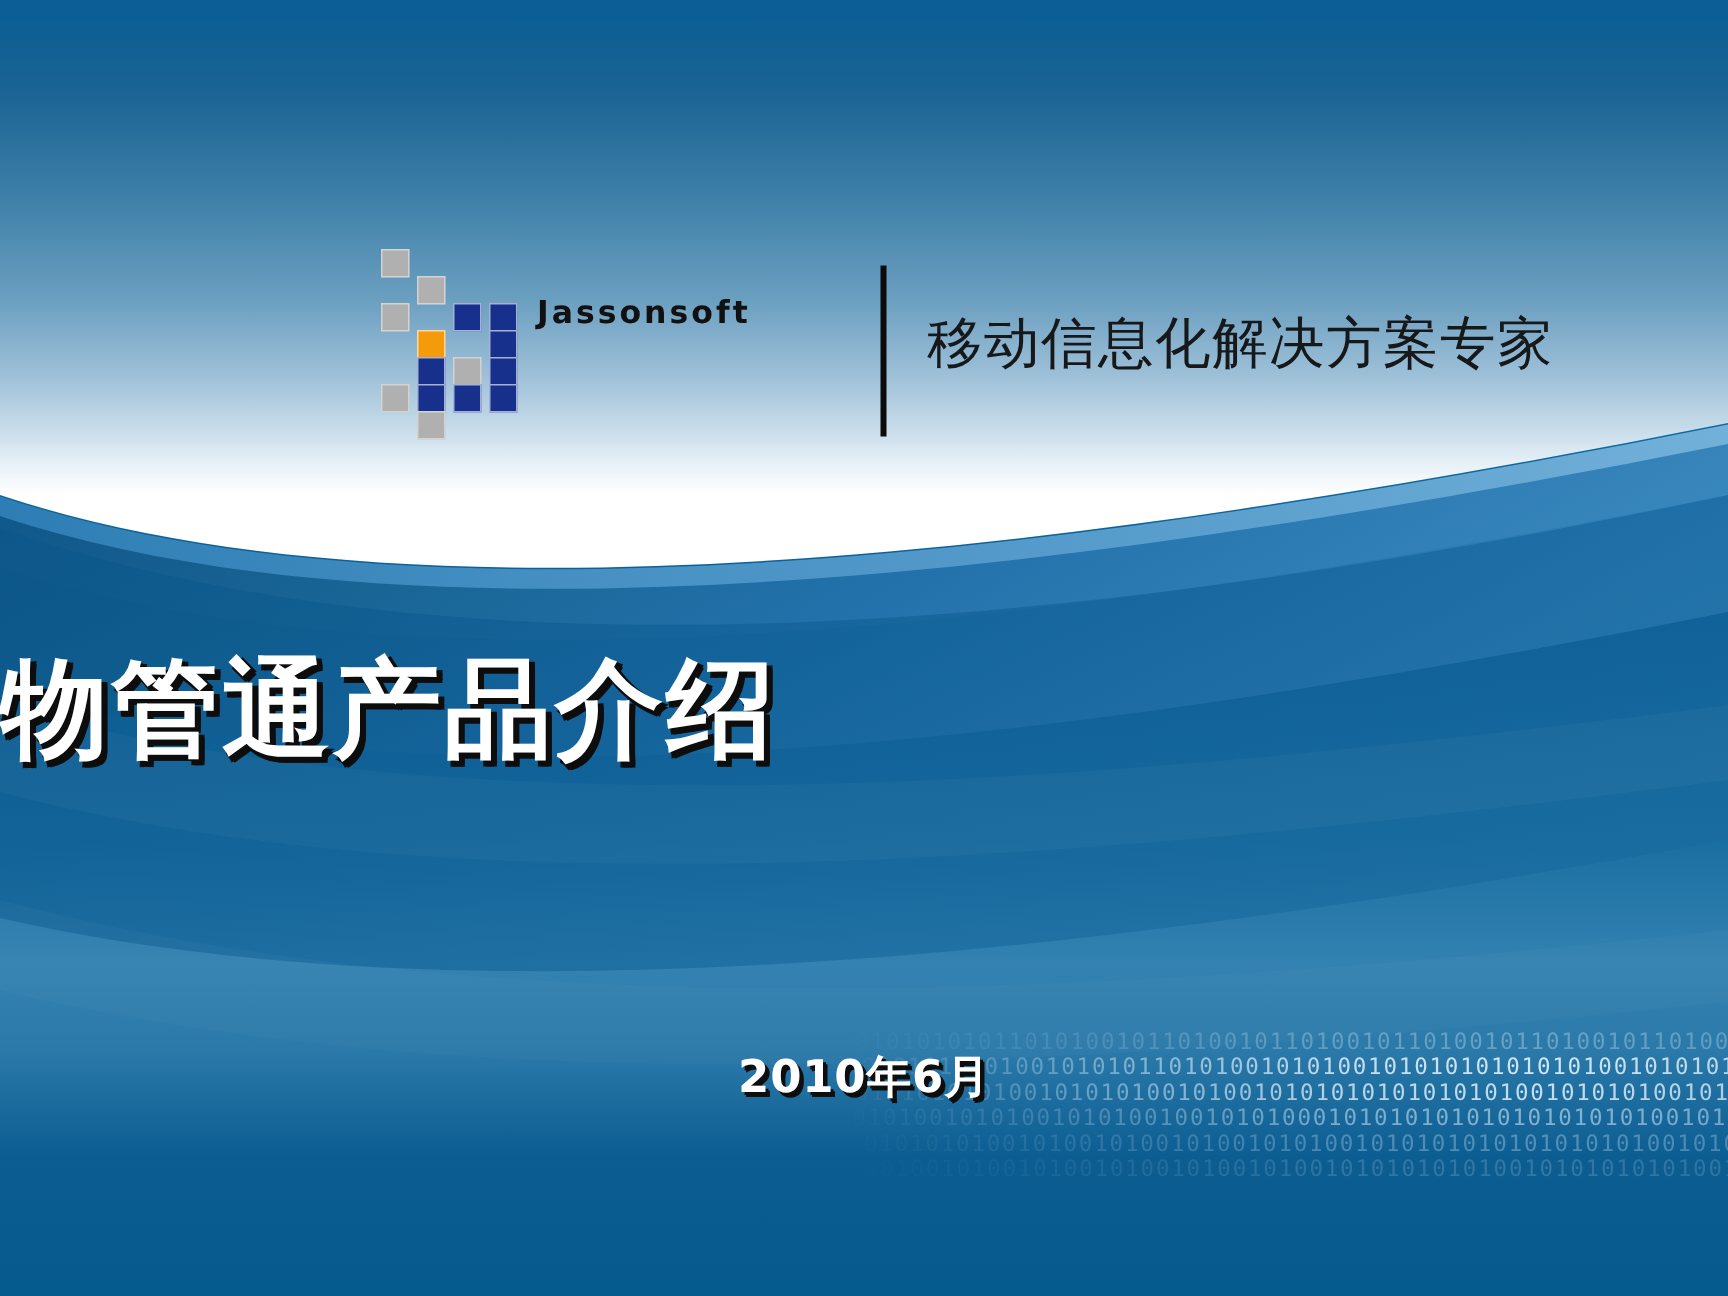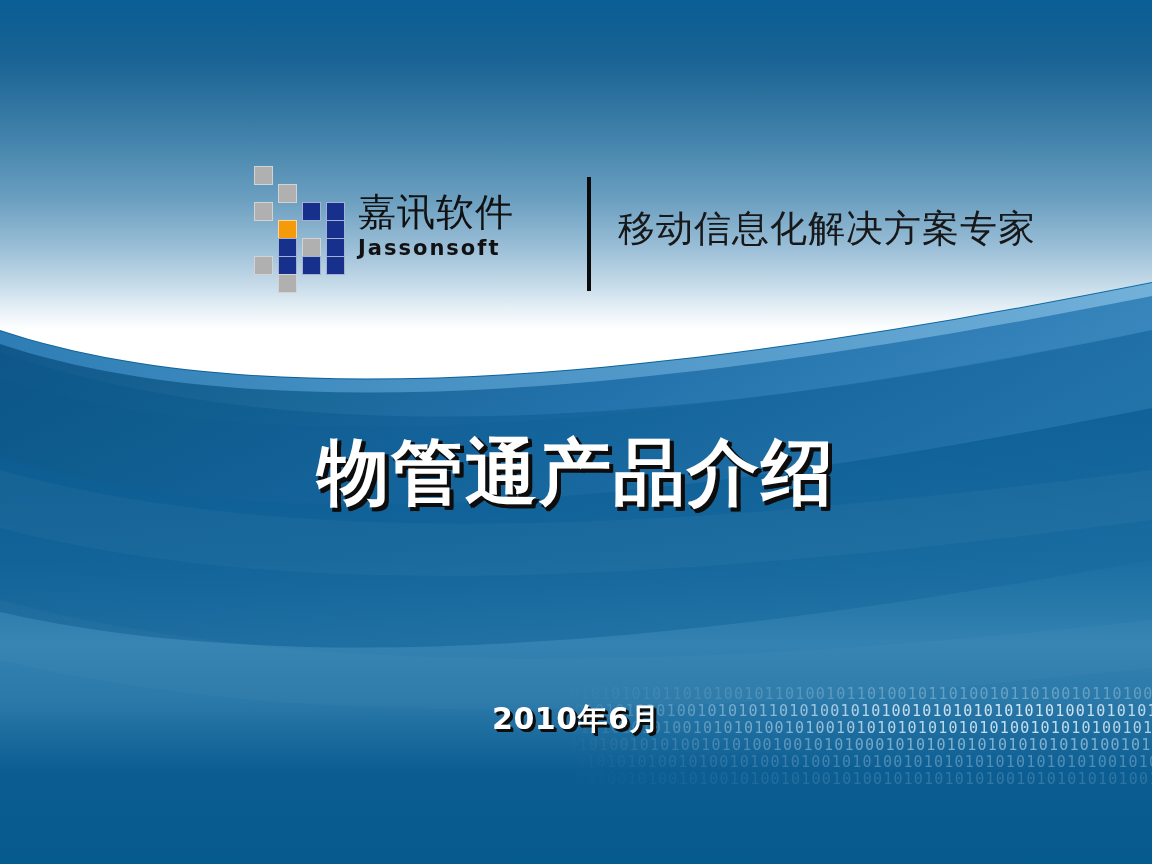--- a/index.html
+++ b/index.html
@@ -150,21 +150,20 @@
     letter-spacing: 1px;
     white-space: nowrap;
   }
 
   
   .main-title {
     position: absolute;
     left: 0;
     top: 428px;
     width: 1152px;
-    text-align: center;
     font-family: "DejaVu Sans", "Liberation Sans", sans-serif;
     font-size: 72px;
     line-height: 88px;
     font-weight: 700;
     color: #ffffff;
     letter-spacing: 2px;
     text-shadow:
        3px 3px 0 #0d0d0d,
        4px 4px 0 #0d0d0d,
        2px 4px 0 #0d0d0d,
@@ -264,21 +263,20 @@
         <div class="sq navy" style="left: 24px; top: 72px;"></div>
         <div class="sq gray" style="left: 48px; top: 72px;"></div>
         <div class="sq navy" style="left: 72px; top: 72px;"></div>
         <div class="sq gray" style="left: 0px; top: 90px;"></div>
         <div class="sq navy" style="left: 24px; top: 90px;"></div>
         <div class="sq navy" style="left: 48px; top: 90px;"></div>
         <div class="sq navy" style="left: 72px; top: 90px;"></div>
         <div class="sq gray" style="left: 24px; top: 108px;"></div>
       </div>
     <div class="wordmark">
-      <div class="wm-cn">嘉讯软件</div>
       <div class="wm-en">Jassonsoft</div>
     </div>
   </div>
 
   <div class="divider"></div>
 
   <div class="tagline">移动信息化解决方案专家</div>
 
   <div class="main-title">物管通产品介绍</div>
 

